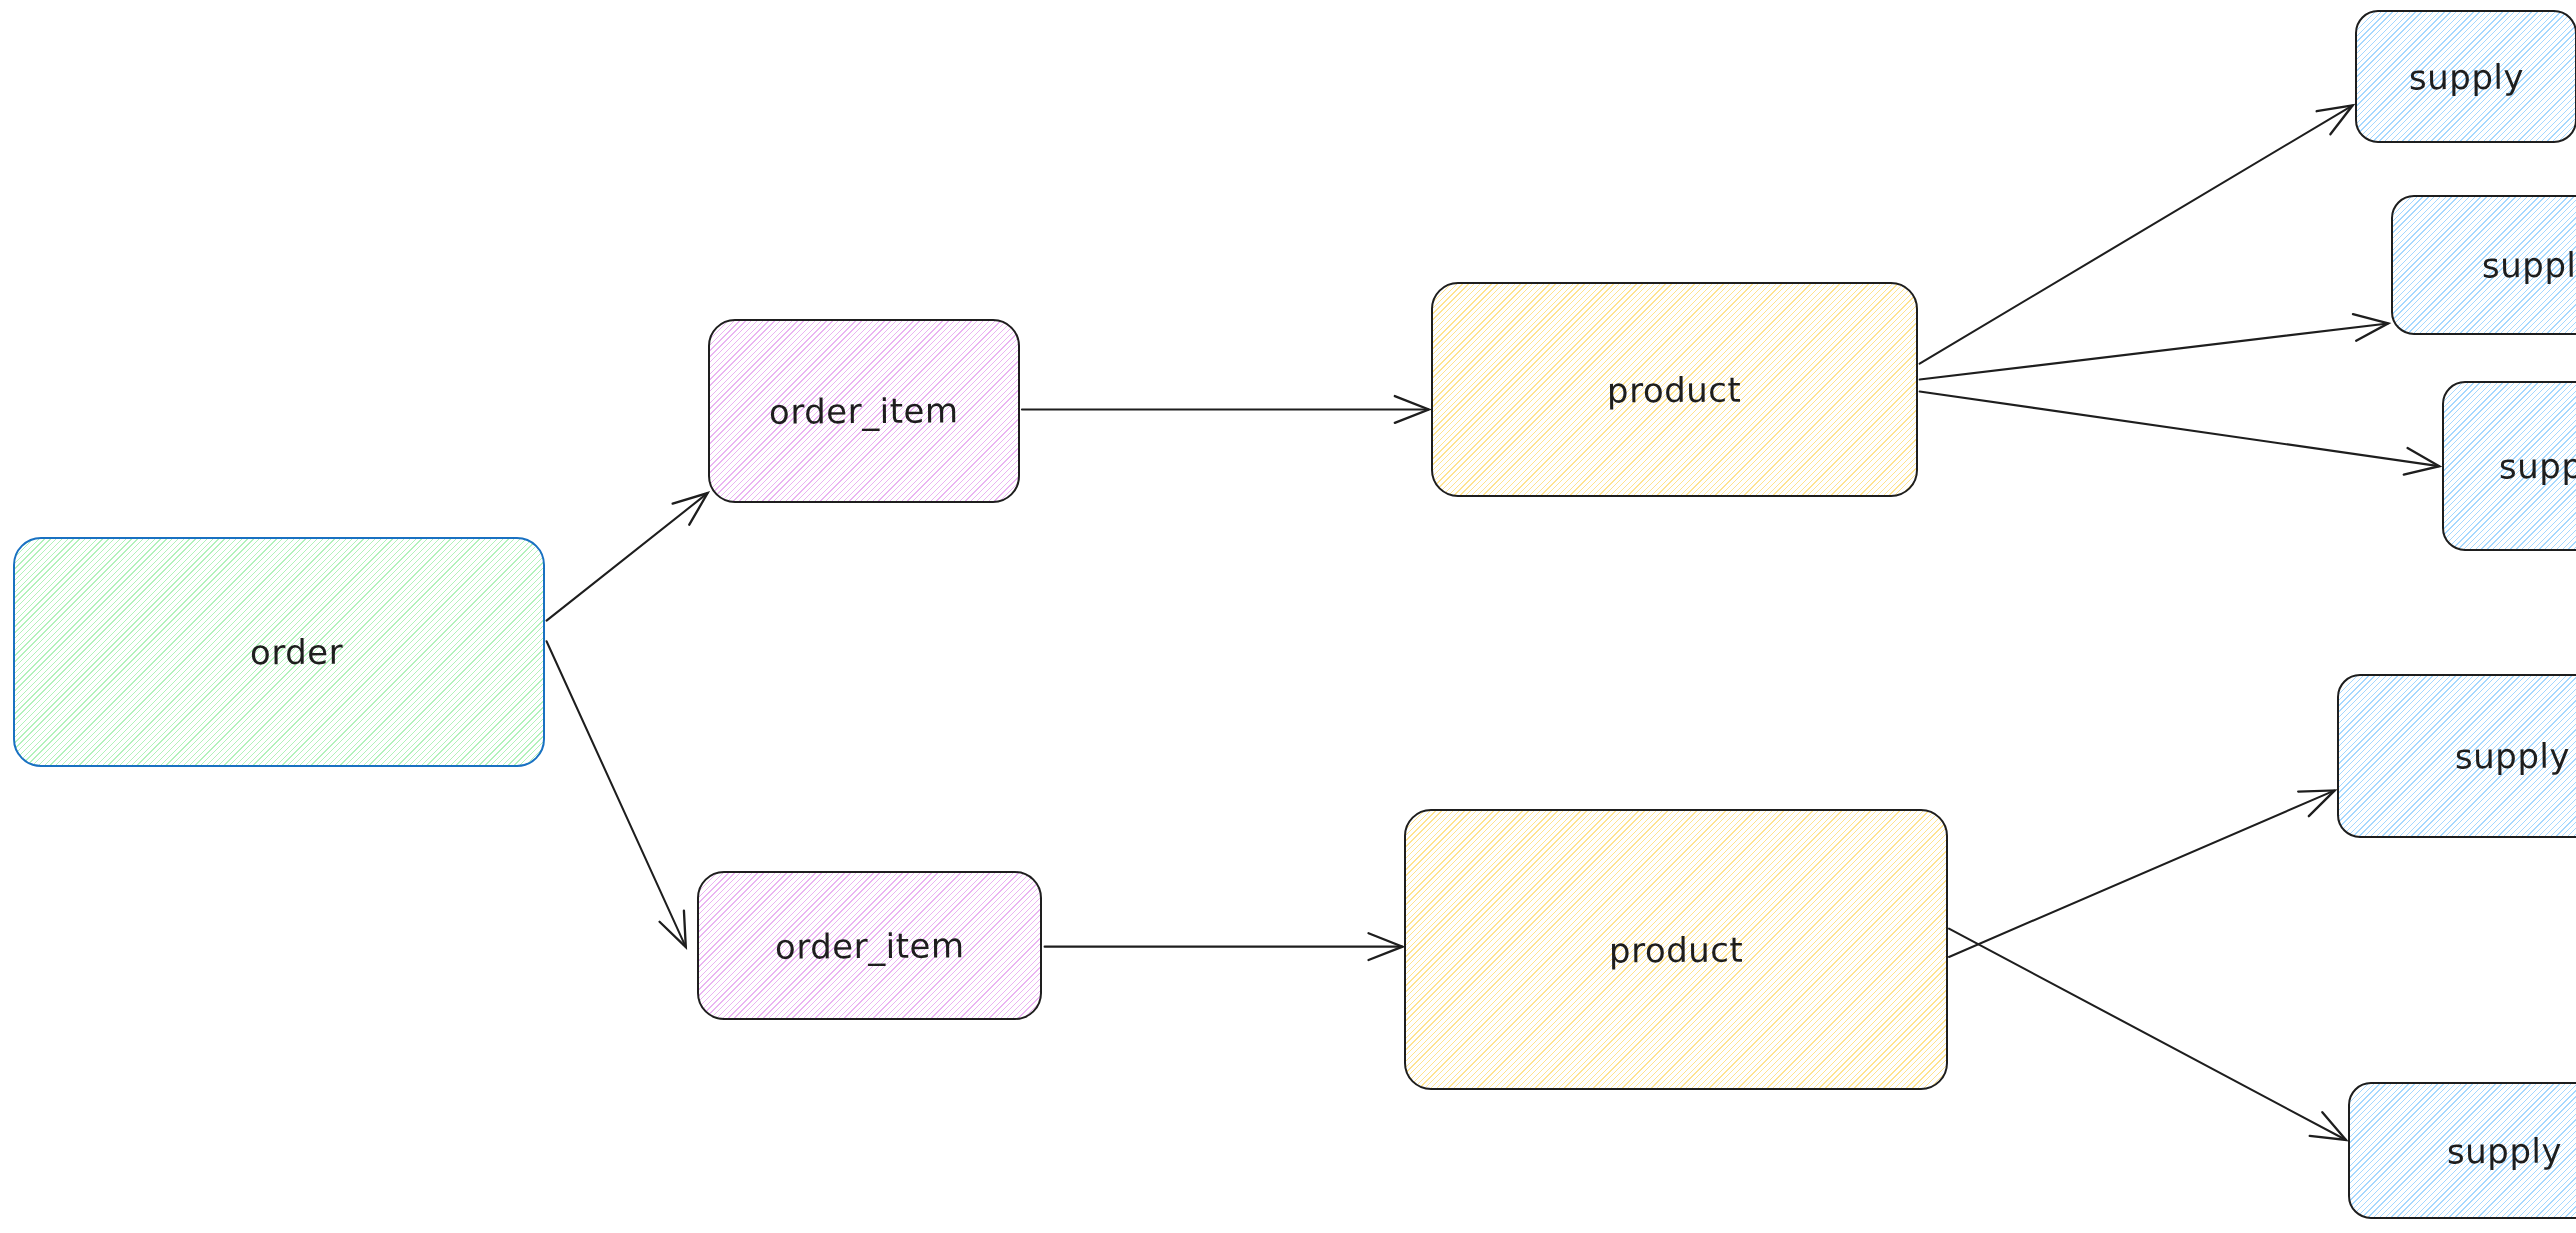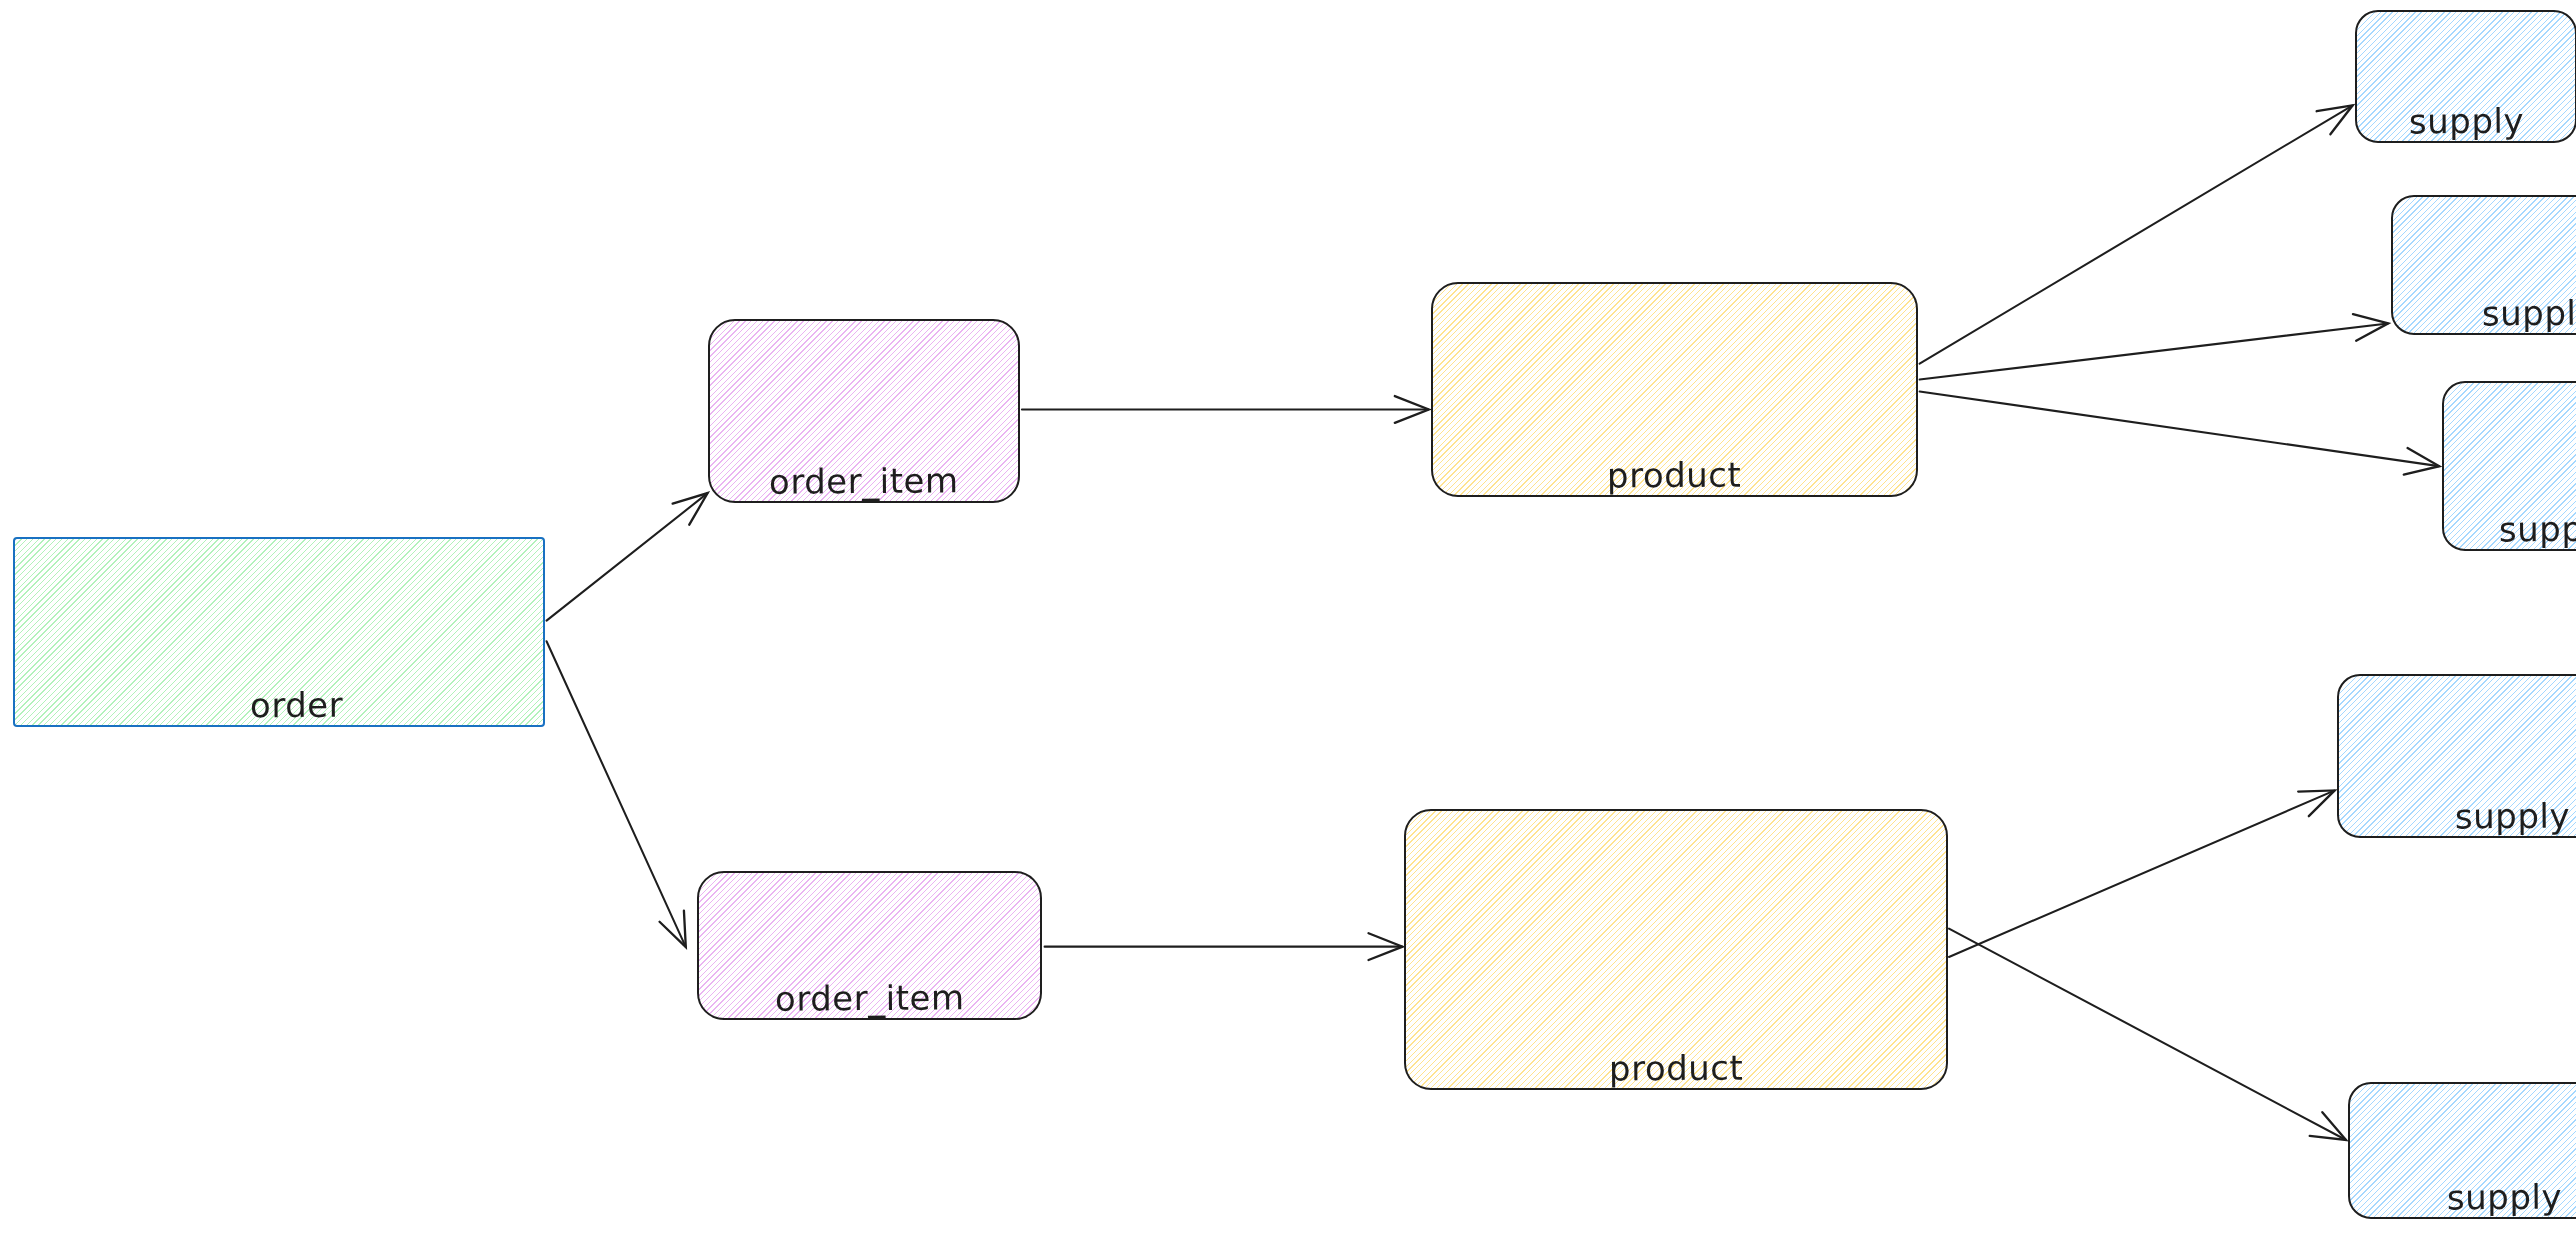--- a/index.html
+++ b/index.html
@@ -22,21 +22,21 @@
     left: 0; top: 0;
     width: 2700px;
     height: 1233px;
   }
   .node {
     position: absolute;
     box-sizing: border-box;
     border: 2.6px solid #1e1e1e;
     border-radius: 27px;
     display: flex;
-    align-items: flex-end;
+    align-items: center;
     justify-content: center;
     background-color: #ffffff;
   }
   .node .label {
     color: #1e1e1e;
     font-size: 34px;
     font-weight: 500;
     letter-spacing: 0.5px;
     transform: rotate(-0.4deg);
     white-space: nowrap;
@@ -53,21 +53,21 @@
   }
   .h-yellow {
     background-image: repeating-linear-gradient(135deg,
       #ffe38f 0px, #ffe38f 0.9px, transparent 0.9px, transparent 4.1px);
   }
   .h-blue {
     background-image: repeating-linear-gradient(135deg,
       #a5d8ff 0px, #a5d8ff 0.9px, transparent 0.9px, transparent 4.1px);
   }
   
-  .n-order { left: 13px;   top: 537px; width: 532px; height: 190px; border-color: #1971c2; border-radius: 4px; padding-left: 36px; }
+  .n-order { left: 13px;   top: 537px; width: 532px; height: 230px; border-color: #1971c2; border-radius: 28px; padding-left: 36px; }
   .n-oi1   { left: 708px; top: 319px;  width: 312px;  height: 184px; }
   .n-oi2   { left: 697px; top: 871px; width: 345px;  height: 149px; }
   .n-p1    { left: 1431px; top: 282px;  width: 487px;  height: 215px; }
   .n-p2    { left: 1404px; top: 809px; width: 544px; height: 281px; }
   .n-s1    { left: 2355px; top: 10.3px;   width: 222px;  height: 133px; border-radius: 23px; }
   .n-s2    { left: 2391px; top: 195px;  width: 297px;  height: 140px; border-radius: 23px; }
   .n-s3    { left: 2442px; top: 381px;  width: 229px;  height: 170px; border-radius: 23px; }
   .n-s4    { left: 2337px; top: 674px; width: 350px;  height: 164px; border-radius: 23px; }
   .n-s5    { left: 2348px; top: 1082px; width: 313px;  height: 137px; border-radius: 23px; }
   .edge {

